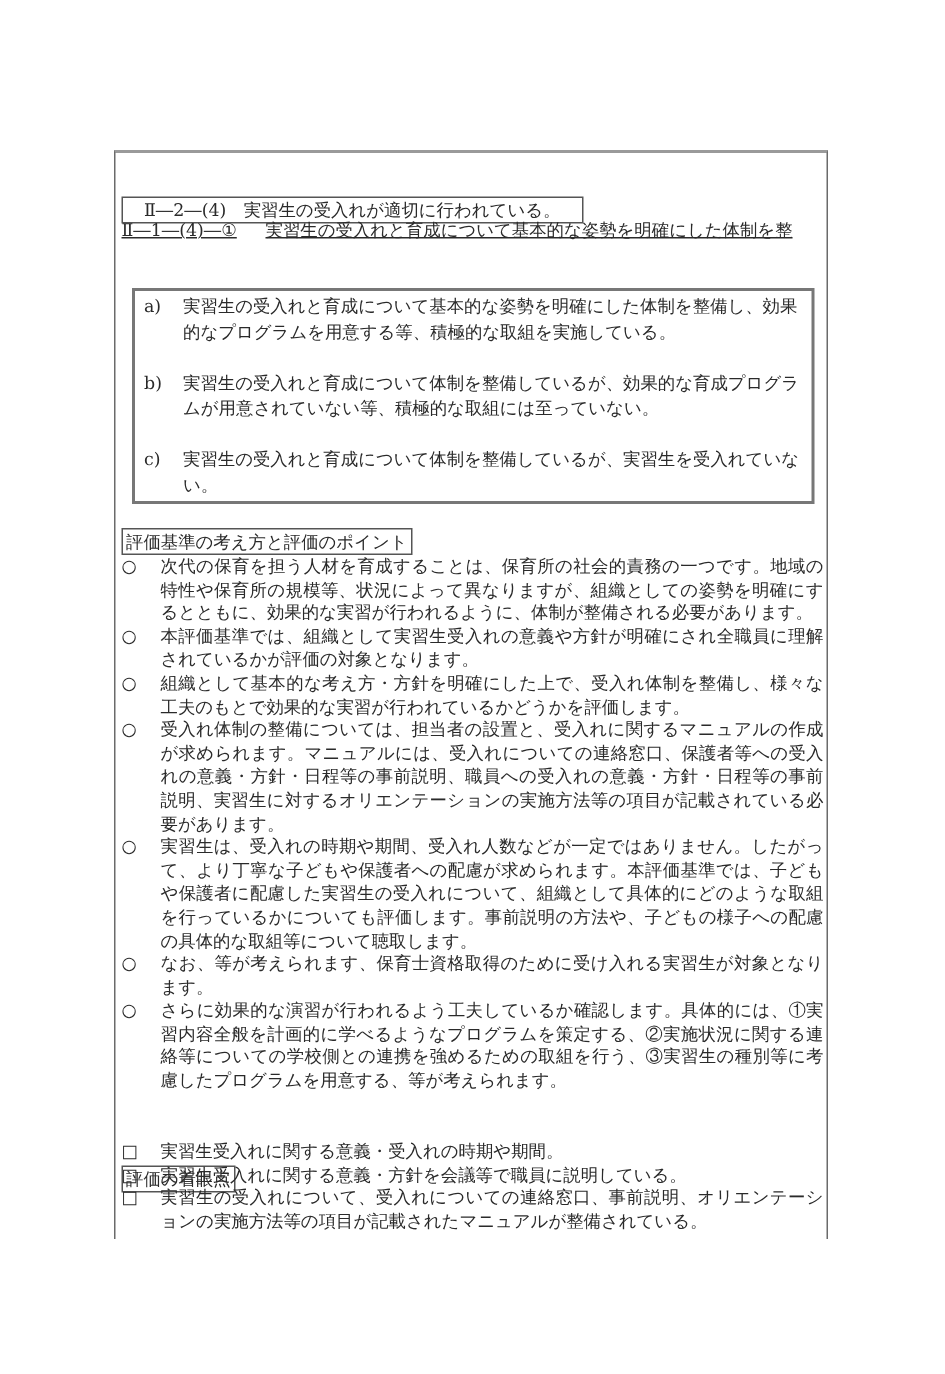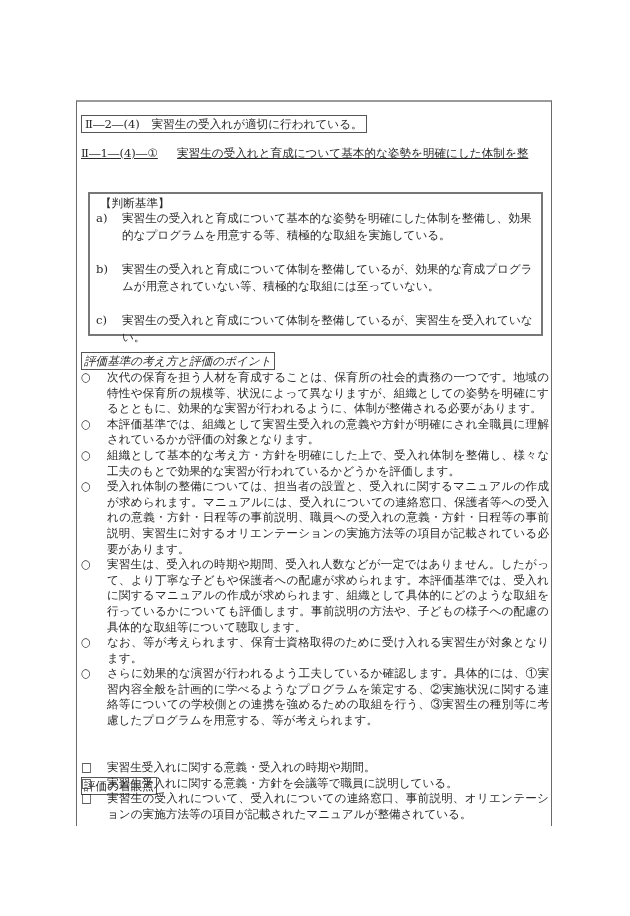--- a/index.html
+++ b/index.html
@@ -6,22 +6,22 @@
   body {
     width: 630px; height: 916px; background: #ffffff; position: relative; overflow: hidden;
     font-family: "DejaVu Serif", "Liberation Serif", serif; color: #2a2a2a;
   }
   .frame {
     position: absolute; left: 76px; top: 100px; width: 476px; height: 726px;
     border-top: 2px solid #9a9a9a; border-left: 1px solid #6a6a6a; border-right: 1px solid #6a6a6a;
     box-sizing: border-box;
   }
   .heading-box {
-    position: absolute; left: 81px; top: 115px; height: 16px;
-    border: 1px solid #555; padding: 0 3px; white-space: nowrap;
+    position: absolute; left: 81px; top: 131px; height: 16px;
+    border: 1px solid #555; padding: 0 14px; white-space: nowrap;
     font-size: 11.6px; line-height: 16px;
   }
   .sub-heading {
     position: absolute; left: 81px; top: 145px; width: 470px;
     font-size: 11.6px; line-height: 17px;
   }
   .sub-heading .code { display: inline-block; width: 96px; text-decoration: underline; vertical-align: top; white-space: nowrap; }
   .sub-heading .title { display: inline-block; width: 370px; vertical-align: top; }
   .sub-heading .title span { text-decoration: underline; }
   .criteria {
@@ -48,59 +48,58 @@
 
 <div class="frame"></div>
 
 <div class="heading-box">Ⅱ―2―(4)　実習生の受入れが適切に行われている。</div>
 
 <div class="sub-heading">
   <span class="code">Ⅱ―1―(4)―①</span><span class="title"><span>実習生の受入れと育成について基本的な姿勢を明確にした体制を整</span><br></span>
 </div>
 
 <div class="criteria">
-  <div class="label">【判断基準】</div>
   <div class="crit-item">
     <span class="mark">a)</span>
     <span class="body">実習生の受入れと育成について基本的な姿勢を明確にした体制を整備し、効果的なプログラムを用意する等、積極的な取組を実施している。</span>
   </div>
   <div class="crit-gap"></div>
   <div class="crit-item">
     <span class="mark">b)</span>
     <span class="body">実習生の受入れと育成について体制を整備しているが、効果的な育成プログラムが用意されていない等、積極的な取組には至っていない。</span>
   </div>
   <div class="crit-gap"></div>
   <div class="crit-item">
     <span class="mark">c)</span>
     <span class="body">実習生の受入れと育成について体制を整備しているが、実習生を受入れていない。</span>
   </div>
 </div>
 
-<div class="section-label" style="top:352px;font-style:italic;">評価基準の考え方と評価のポイント</div>
+<div class="section-label" style="top:352px;">評価基準の考え方と評価のポイント</div>
 
 <div class="points">
   <div class="bullet">
     <span class="mark">○</span>
     <span class="body">次代の保育を担う人材を育成することは、保育所の社会的責務の一つです。地域の特性や保育所の規模等、状況によって異なりますが、組織としての姿勢を明確にするとともに、効果的な実習が行われるように、体制が整備される必要があります。</span>
   </div>
   <div class="bullet">
     <span class="mark">○</span>
     <span class="body">本評価基準では、組織として実習生受入れの意義や方針が明確にされ全職員に理解されているかが評価の対象となります。</span>
   </div>
   <div class="bullet">
     <span class="mark">○</span>
     <span class="body">組織として基本的な考え方・方針を明確にした上で、受入れ体制を整備し、様々な工夫のもとで効果的な実習が行われているかどうかを評価します。</span>
   </div>
   <div class="bullet">
     <span class="mark">○</span>
     <span class="body">受入れ体制の整備については、担当者の設置と、受入れに関するマニュアルの作成が求められます。マニュアルには、受入れについての連絡窓口、保護者等への受入れの意義・方針・日程等の事前説明、職員への受入れの意義・方針・日程等の事前説明、実習生に対するオリエンテーションの実施方法等の項目が記載されている必要があります。</span>
   </div>
   <div class="bullet">
     <span class="mark">○</span>
-    <span class="body">実習生は、受入れの時期や期間、受入れ人数などが一定ではありません。したがって、より丁寧な子どもや保護者への配慮が求められます。本評価基準では、受入れに関するマニュアルの作成が求められます、組織として具体的にどのような取組を行っているかについても評価します。事前説明の方法や、子どもの様子への配慮の具体的な取組等について聴取します。</span>
+    <span class="body">実習生は、受入れの時期や期間、受入れ人数などが一定ではありません。したがって、より丁寧な子どもや保護者への配慮が求められます。本評価基準では、子どもや保護者に配慮した実習生の受入れについて、組織として具体的にどのような取組を行っているかについても評価します。事前説明の方法や、子どもの様子への配慮の具体的な取組等について聴取します。</span>
   </div>
   <div class="bullet">
     <span class="mark">○</span>
     <span class="body">なお、等が考えられます、保育士資格取得のために受け入れる実習生が対象となります。</span>
   </div>
   <div class="bullet">
     <span class="mark">○</span>
     <span class="body">さらに効果的な演習が行われるよう工夫しているか確認します。具体的には、①実習内容全般を計画的に学べるようなプログラムを策定する、②実施状況に関する連絡等についての学校側との連携を強めるための取組を行う、③実習生の種別等に考慮したプログラムを用意する、等が考えられます。</span>
   </div>
 </div>

